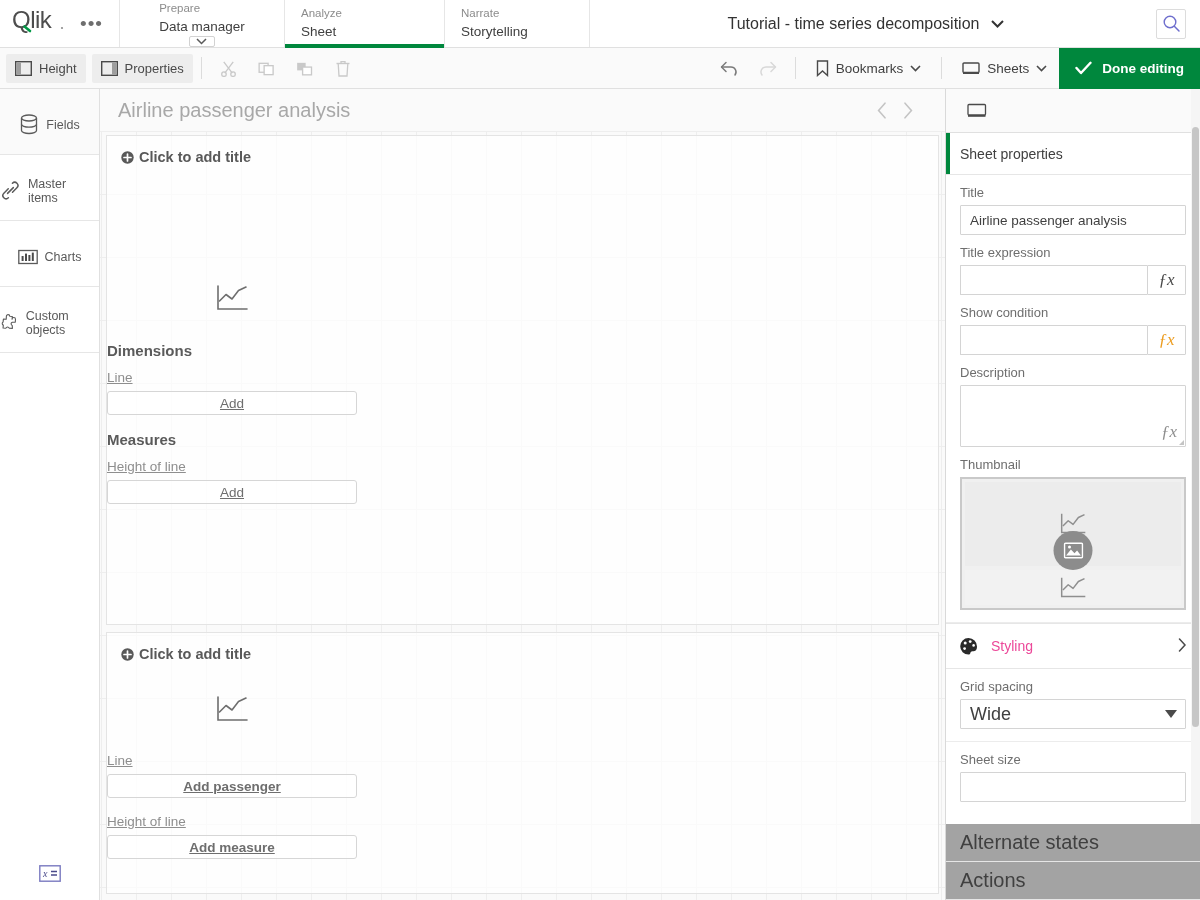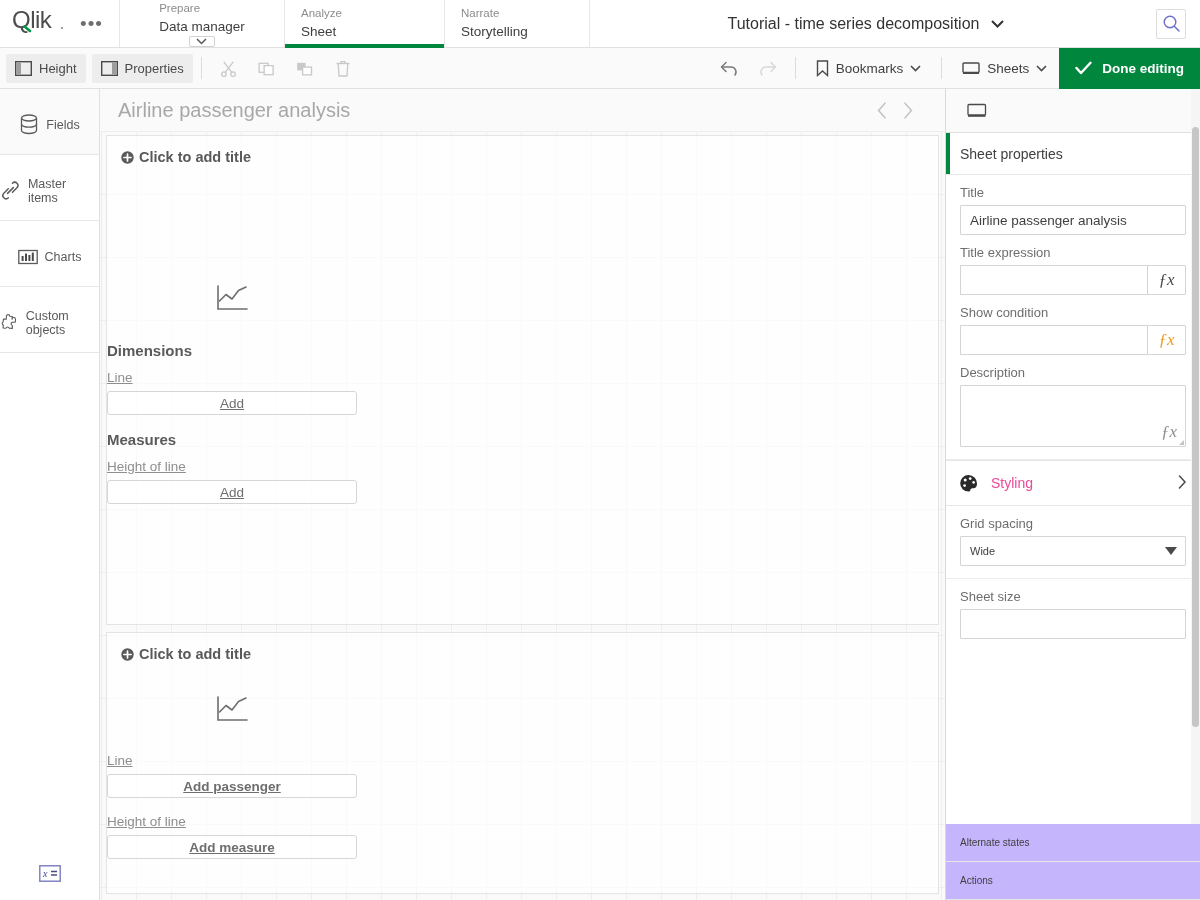--- a/index.html
+++ b/index.html
@@ -240,31 +240,31 @@
   }
   .pp-row-head {
     height: 46px; display: flex; align-items: center; gap: 13px;
     padding: 0 13px; border-top: 1px solid #e6e6e6; border-bottom: 1px solid #e6e6e6;
     font-size: 14px; color: #ec4899; cursor: pointer; background: #fff;
   }
   .pp-row-head .chev { margin-left: auto; }
   .pp-select {
     height: 30px; border: 1px solid #d4d4d4; border-radius: 1px; background: #fff;
     display: flex; align-items: center; padding: 0 8px 0 9px;
-    font-size: 11px; color: #404040; cursor: pointer;
+    font-size: 18px; color: #404040; cursor: pointer;
   }
   .pp-select .tri {
     margin-left: auto; width: 0; height: 0;
     border-left: 6px solid transparent; border-right: 6px solid transparent;
     border-top: 8px solid #4a4a4a;
   }
   .pp-collapsed {
     height: 38px; display: flex; align-items: center; padding-left: 14px;
-    font-size: 10px; color: #404040; border-bottom: 1px solid #e6e6e6;
-    background: #c4b5fd; cursor: pointer;
+    font-size: 20px; color: #404040; border-bottom: 1px solid #e6e6e6;
+    background: #a3a3a3; cursor: pointer;
   }
   .pp-bottomstack {
     position: absolute; left: 0; right: 0; bottom: 0; background: #fff; z-index: 5;
   }
   .pp-scrollbar {
     position: absolute; right: 0; top: 0; width: 9px; bottom: 0; background: #f5f5f5;
   }
   .pp-scrollbar .thumbbar {
     position: absolute; right: 1px; top: 38px; width: 7px; height: 600px;
     background: #c6c6c6; border-radius: 4px;
@@ -592,20 +592,44 @@
         </div>
 
         <div class="pp-field">
           <div class="pp-label">Description</div>
           <div class="pp-textarea">
             <span class="fxmark">ƒx</span>
             <span class="resize"></span>
           </div>
         </div>
 
+        <div class="pp-field">
+          <div class="pp-label">Thumbnail</div>
+          <div class="thumb-box">
+            <div class="thumb-top">
+              <svg width="27" height="22" viewBox="0 0 33 27">
+                <path d="M2 1 V24 H31" stroke="#8e8e8e" stroke-width="1.8" fill="none"></path>
+                <path d="M3.5 16 L10 9.5 L16 14 L22.5 5.5 L30 2" stroke="#8e8e8e" stroke-width="1.8" fill="none" stroke-linejoin="round"></path>
+              </svg>
+            </div>
+            <div class="thumb-bot">
+              <svg width="27" height="22" viewBox="0 0 33 27">
+                <path d="M2 1 V24 H31" stroke="#8e8e8e" stroke-width="1.8" fill="none"></path>
+                <path d="M3.5 16 L10 9.5 L16 14 L22.5 5.5 L30 2" stroke="#8e8e8e" stroke-width="1.8" fill="none" stroke-linejoin="round"></path>
+              </svg>
+            </div>
+            <div class="thumb-overlay">
+              <svg width="20" height="17" viewBox="0 0 20 17">
+                <rect x="1" y="1.2" width="18" height="14.6" rx="1" stroke="#ffffff" stroke-width="1.5" fill="none"></rect>
+                <path d="M2.6 13.5 L7.4 7.6 L11 11.2 L13.6 8.4 L17.4 13.5 Z" fill="#ffffff"></path>
+                <circle cx="6" cy="5" r="1.5" fill="#ffffff"></circle>
+              </svg>
+            </div>
+          </div>
+        </div>
 
         <div class="pp-fieldsep"></div>
 
         <div class="pp-row-head">
           <svg width="19" height="19" viewBox="0 0 19 19">
             <path d="M9.5 1 A8.3 8.3 0 1 0 9.5 17.6 C11.6 17.6 11 16.2 11.8 15.1 C12.6 14 14.2 14.3 15.6 14 C17.2 13.6 18 12 18 9.6 A8.5 8.5 0 0 0 9.5 1 Z" fill="#2a2a2a"></path>
             <circle cx="6.2" cy="6" r="1.5" fill="#fff"></circle>
             <circle cx="11.2" cy="4.6" r="1.4" fill="#fff"></circle>
             <circle cx="14.6" cy="8.4" r="1.3" fill="#fff"></circle>
             <circle cx="5.6" cy="11.6" r="1.4" fill="#fff"></circle>

